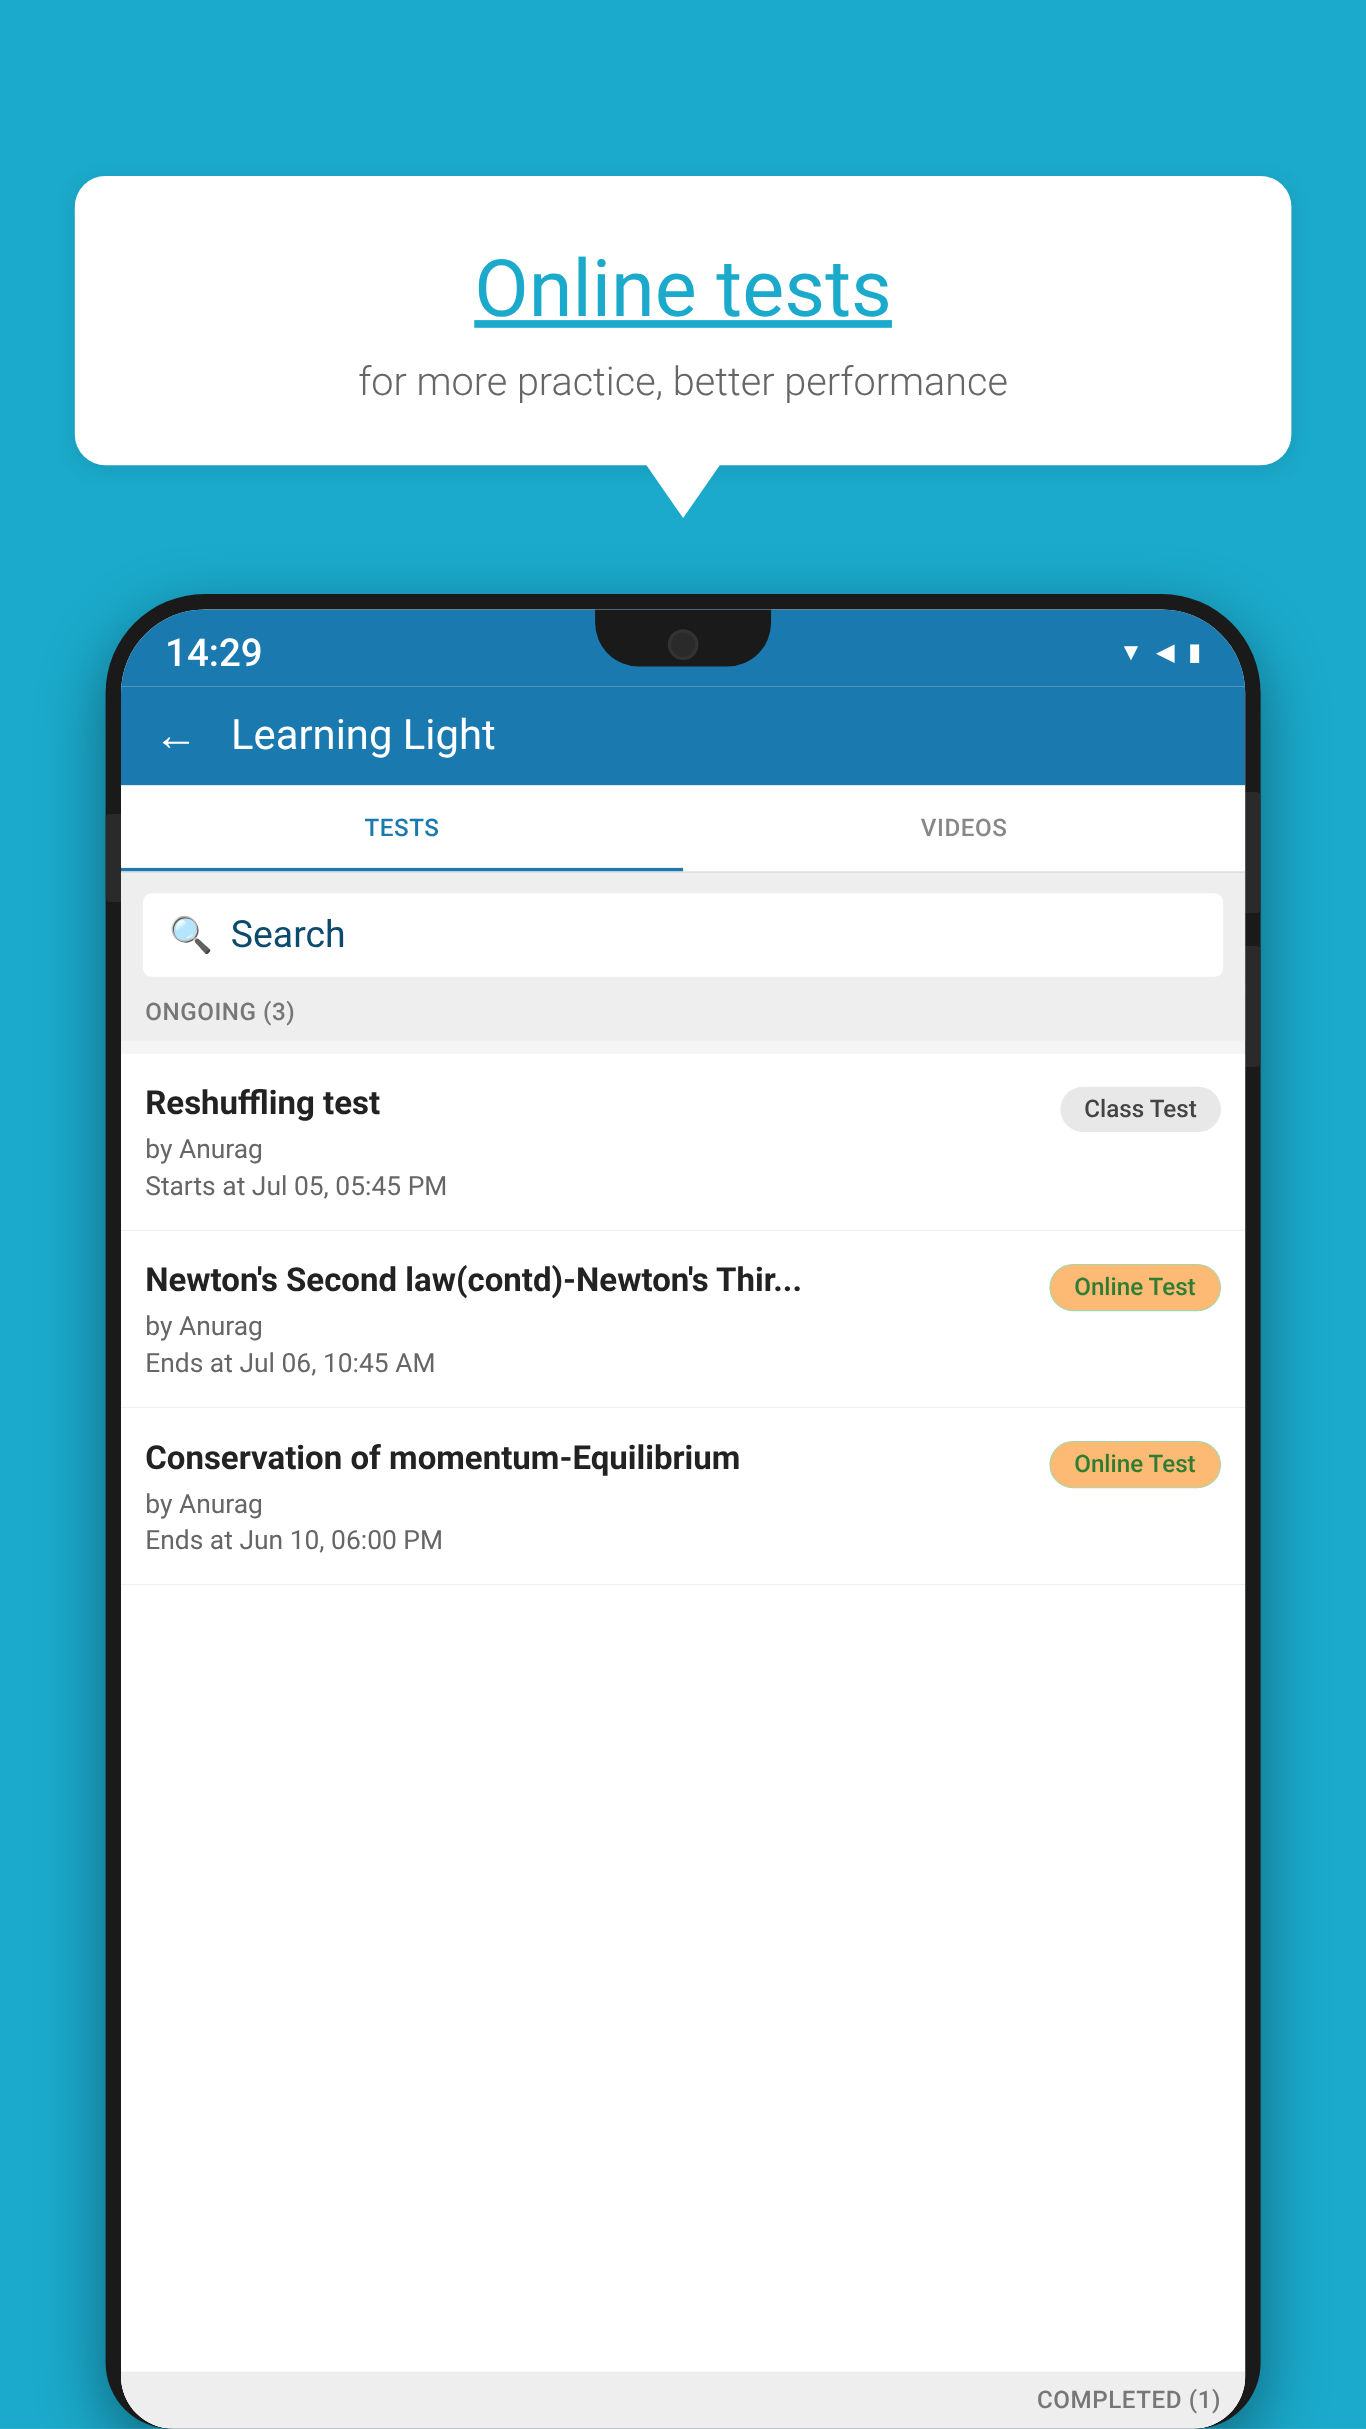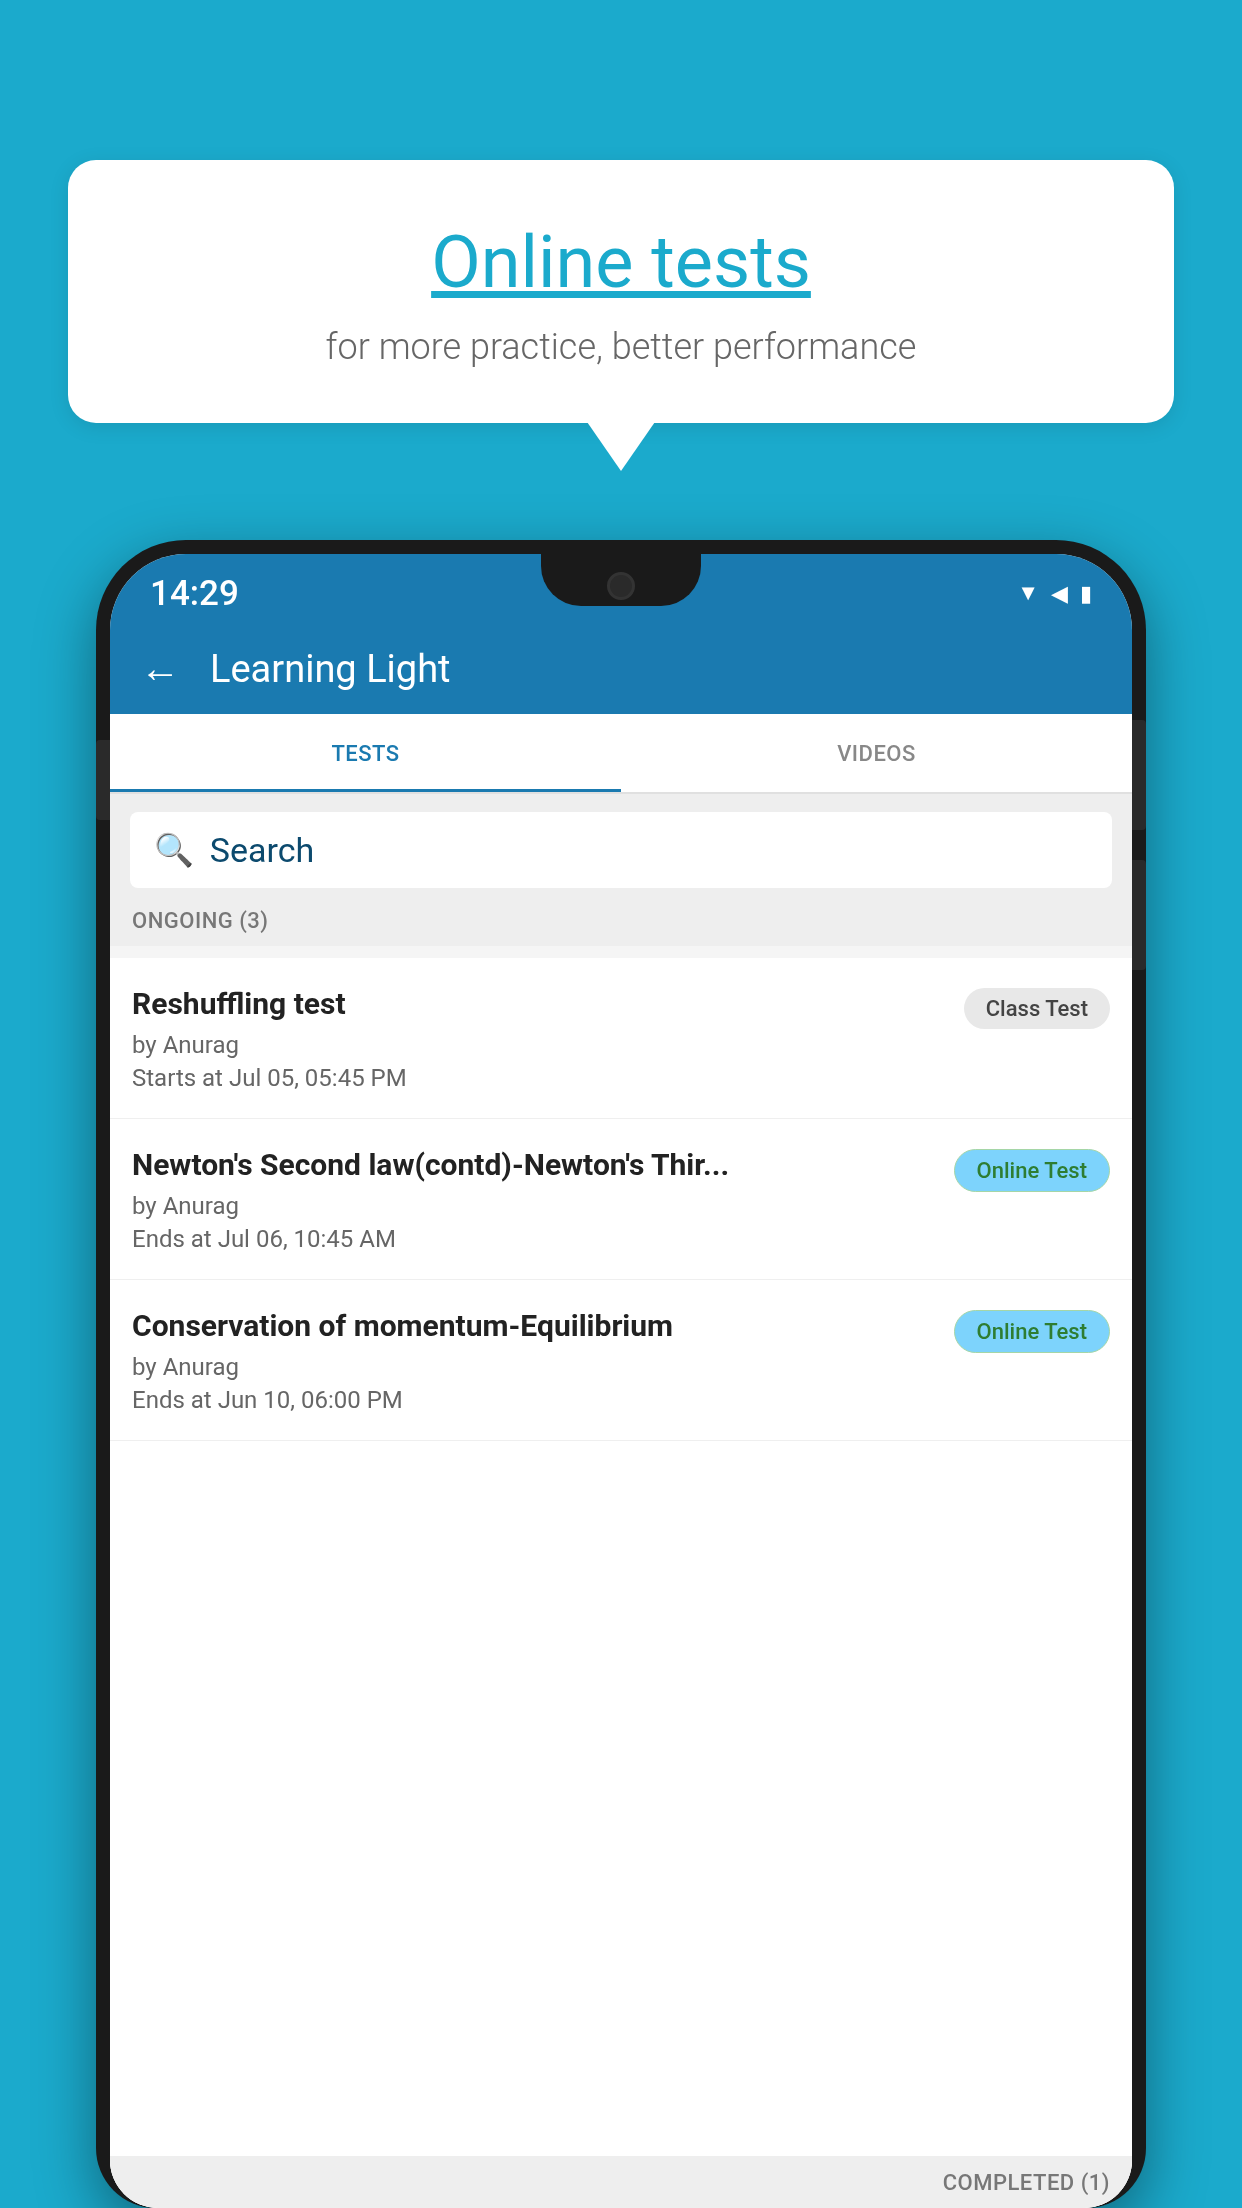--- a/index.html
+++ b/index.html
@@ -292,21 +292,21 @@
       margin-top: 4px;
       flex-shrink: 0;
     }
 
     .badge-class-test {
       background: #e8e8e8;
       color: #444;
     }
 
     .badge-online-test {
-      background: #7dd3fc;
+      background: #fdba74;
       color: #2e7d32;
       border: 1px solid #a5d6a7;
     }
 
     
     .section-header-bottom {
       position: absolute;
       bottom: 0;
       left: 0;
       right: 0;

